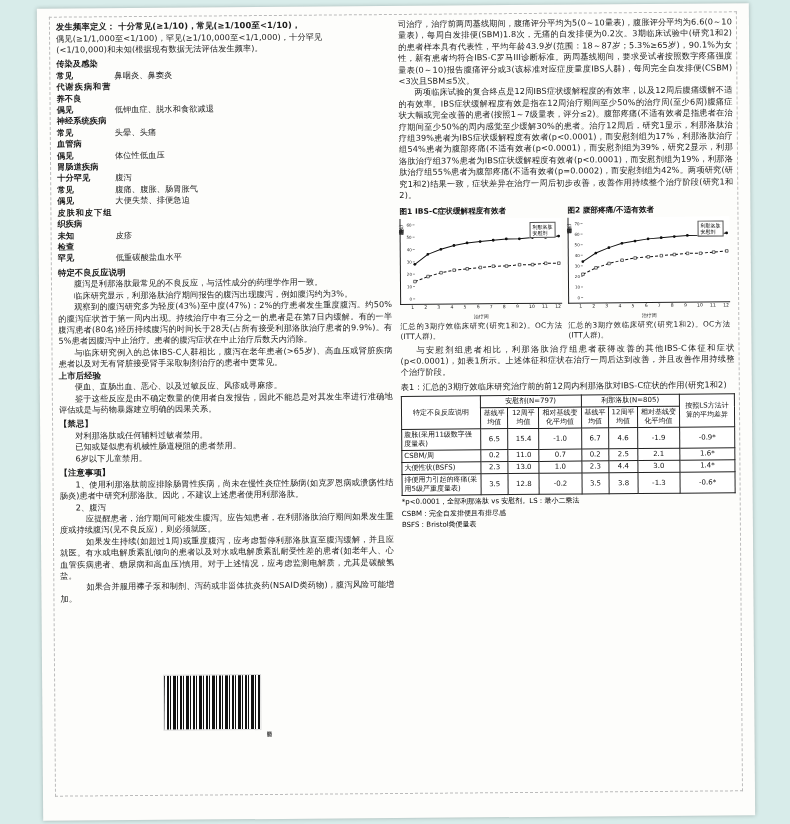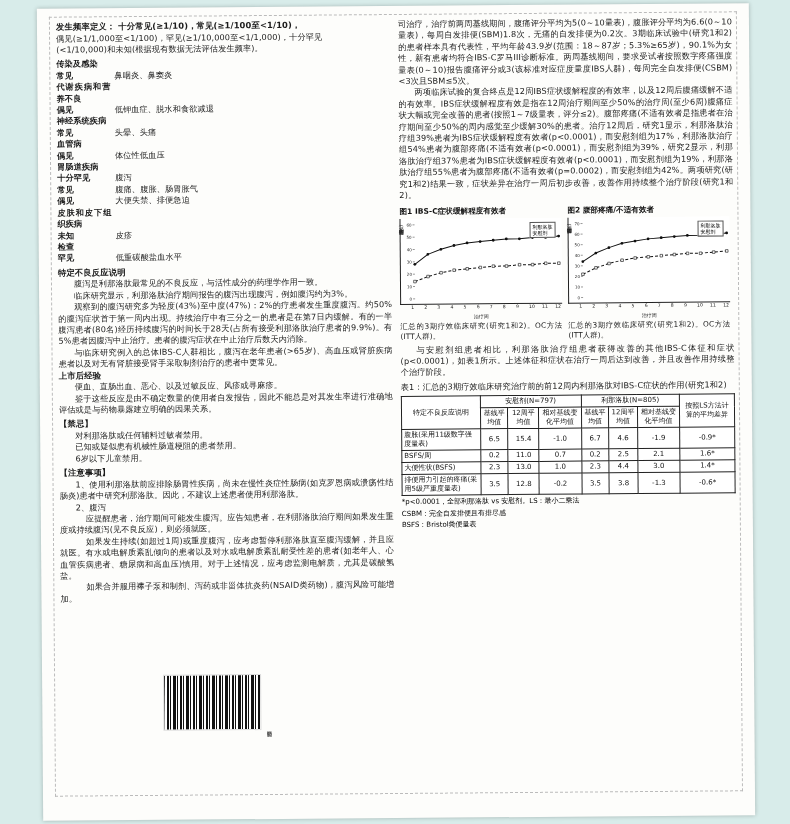--- a/index.html
+++ b/index.html
@@ -444,21 +444,21 @@
             <td class="lft">腹胀(采用11级数字强度量表)</td>
             <td>6.5</td>
             <td>15.4</td>
             <td>-1.0</td>
             <td>6.7</td>
             <td>4.6</td>
             <td>-1.9</td>
             <td>-0.9*</td>
           </tr>
           <tr>
-            <td class="lft">BSFS/周</td>
+            <td class="lft">CSBM/周</td>
             <td>0.2</td>
             <td>11.0</td>
             <td>0.7</td>
             <td>0.2</td>
             <td>2.5</td>
             <td>2.1</td>
             <td>1.6*</td>
           </tr>
           <tr>
             <td class="lft">大便性状(BSFS)</td>

